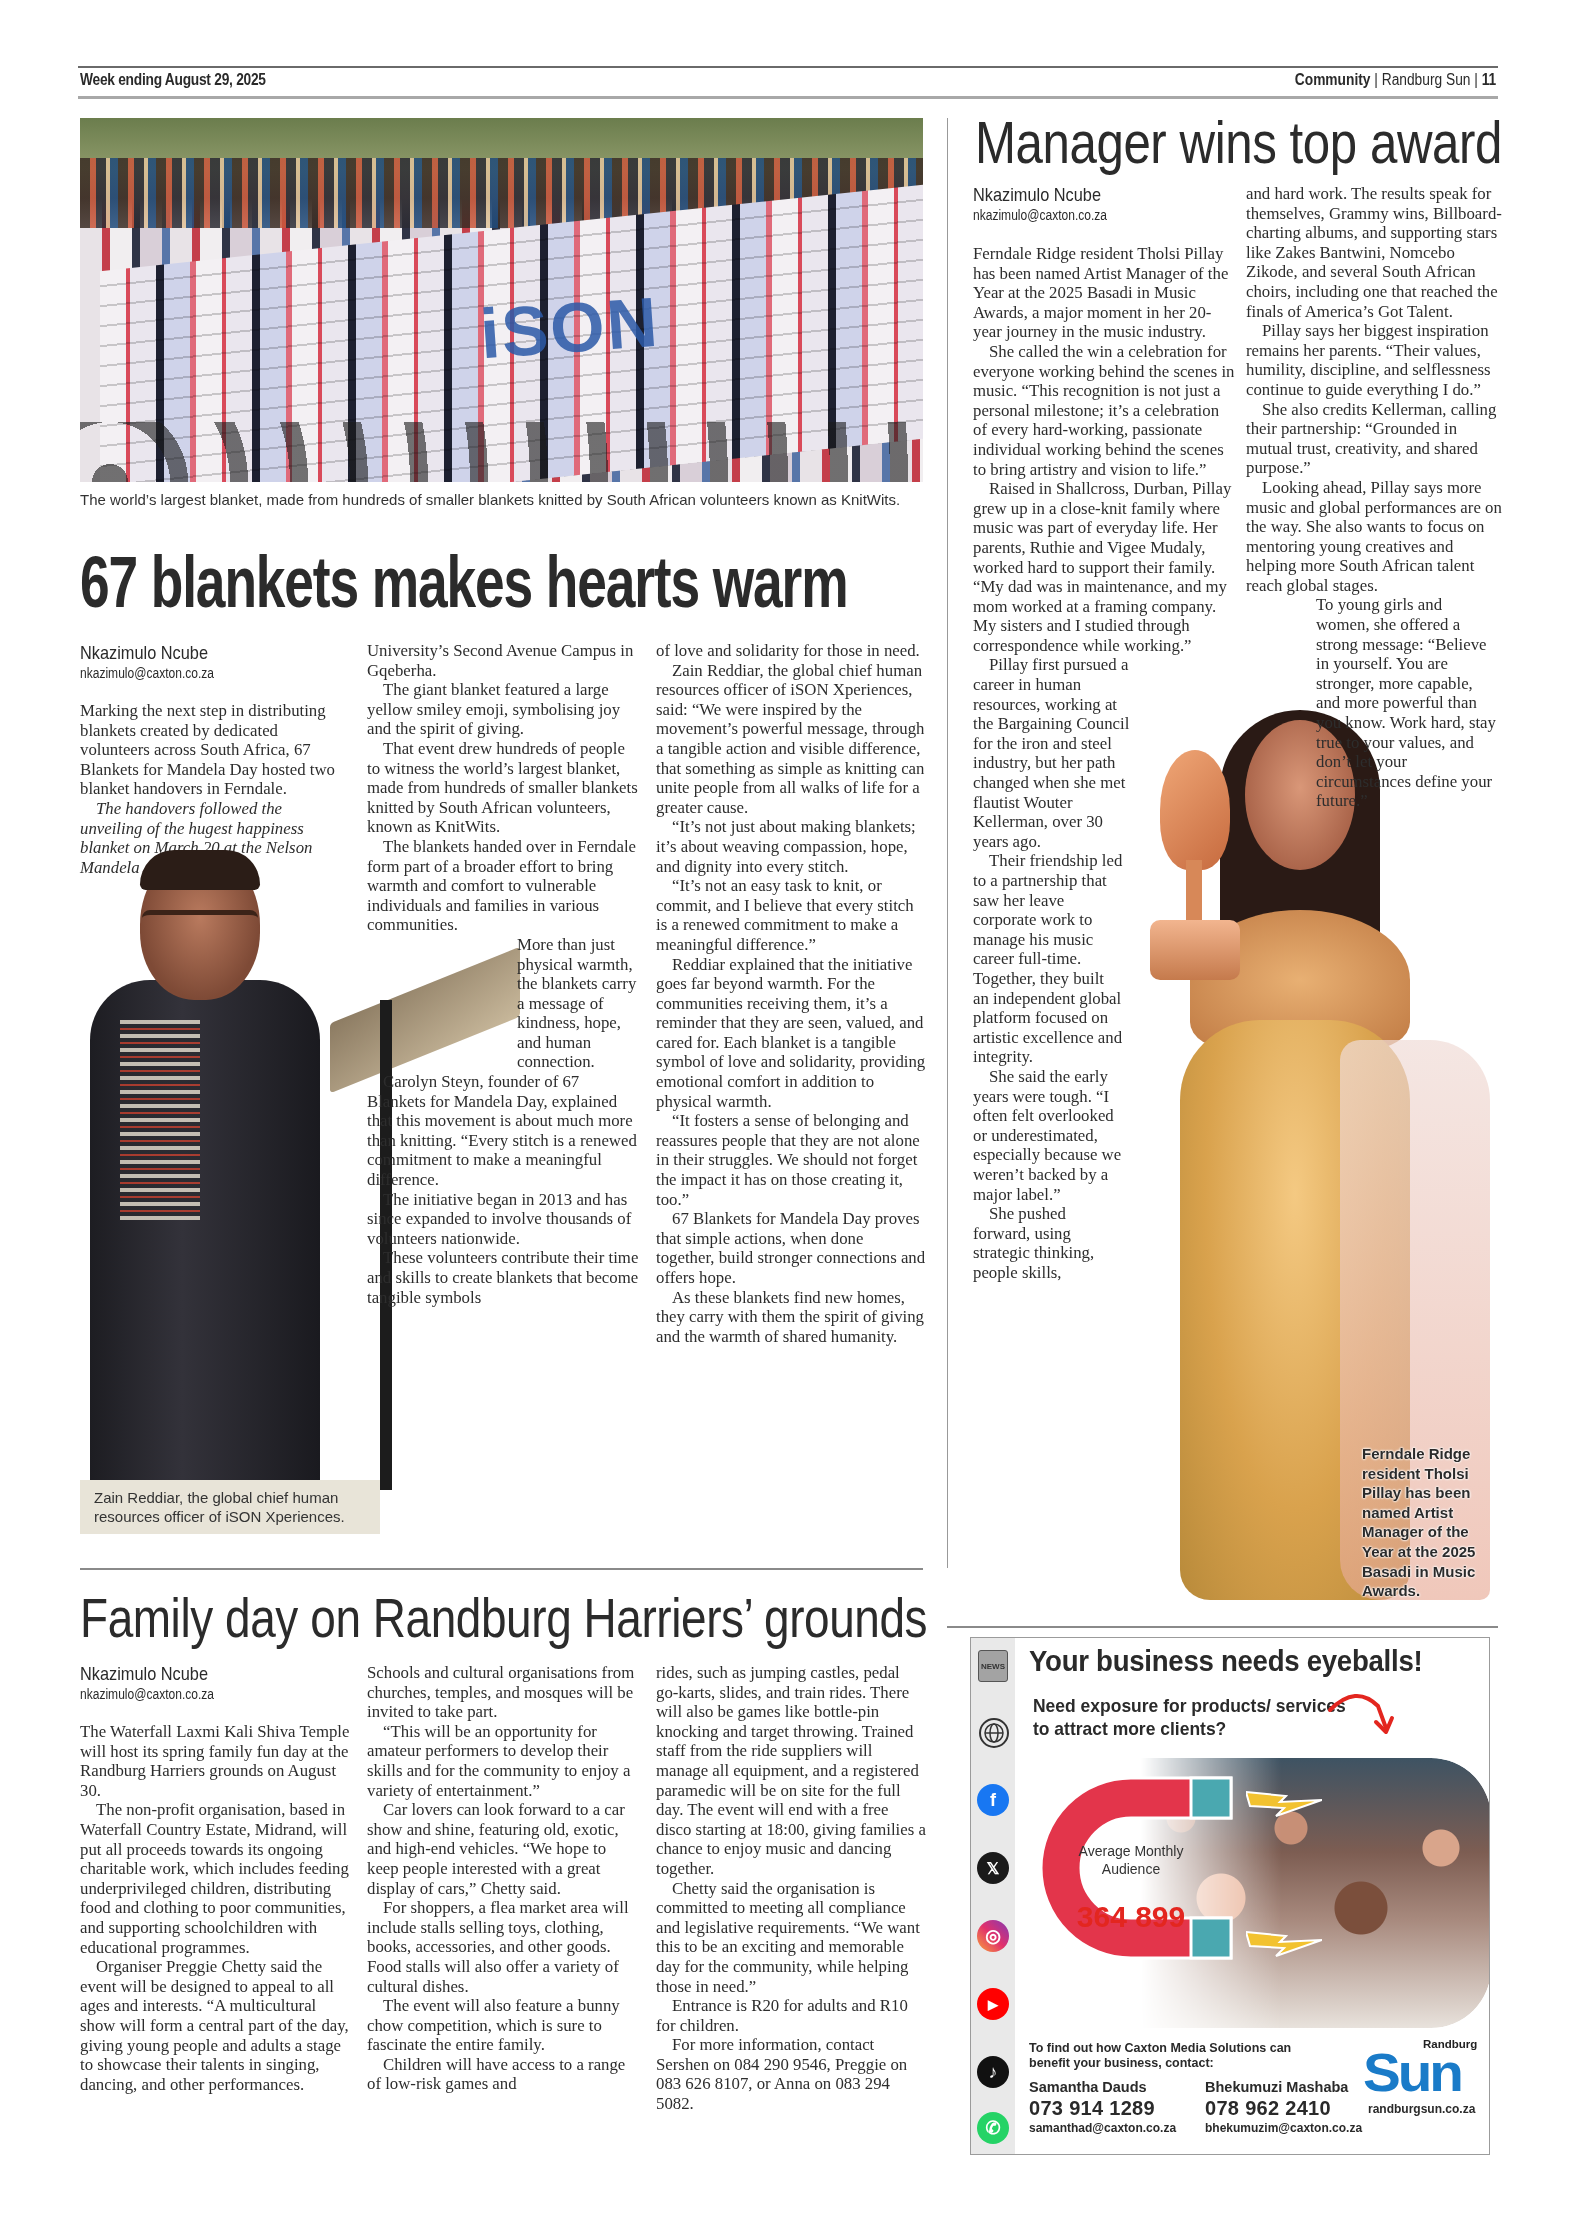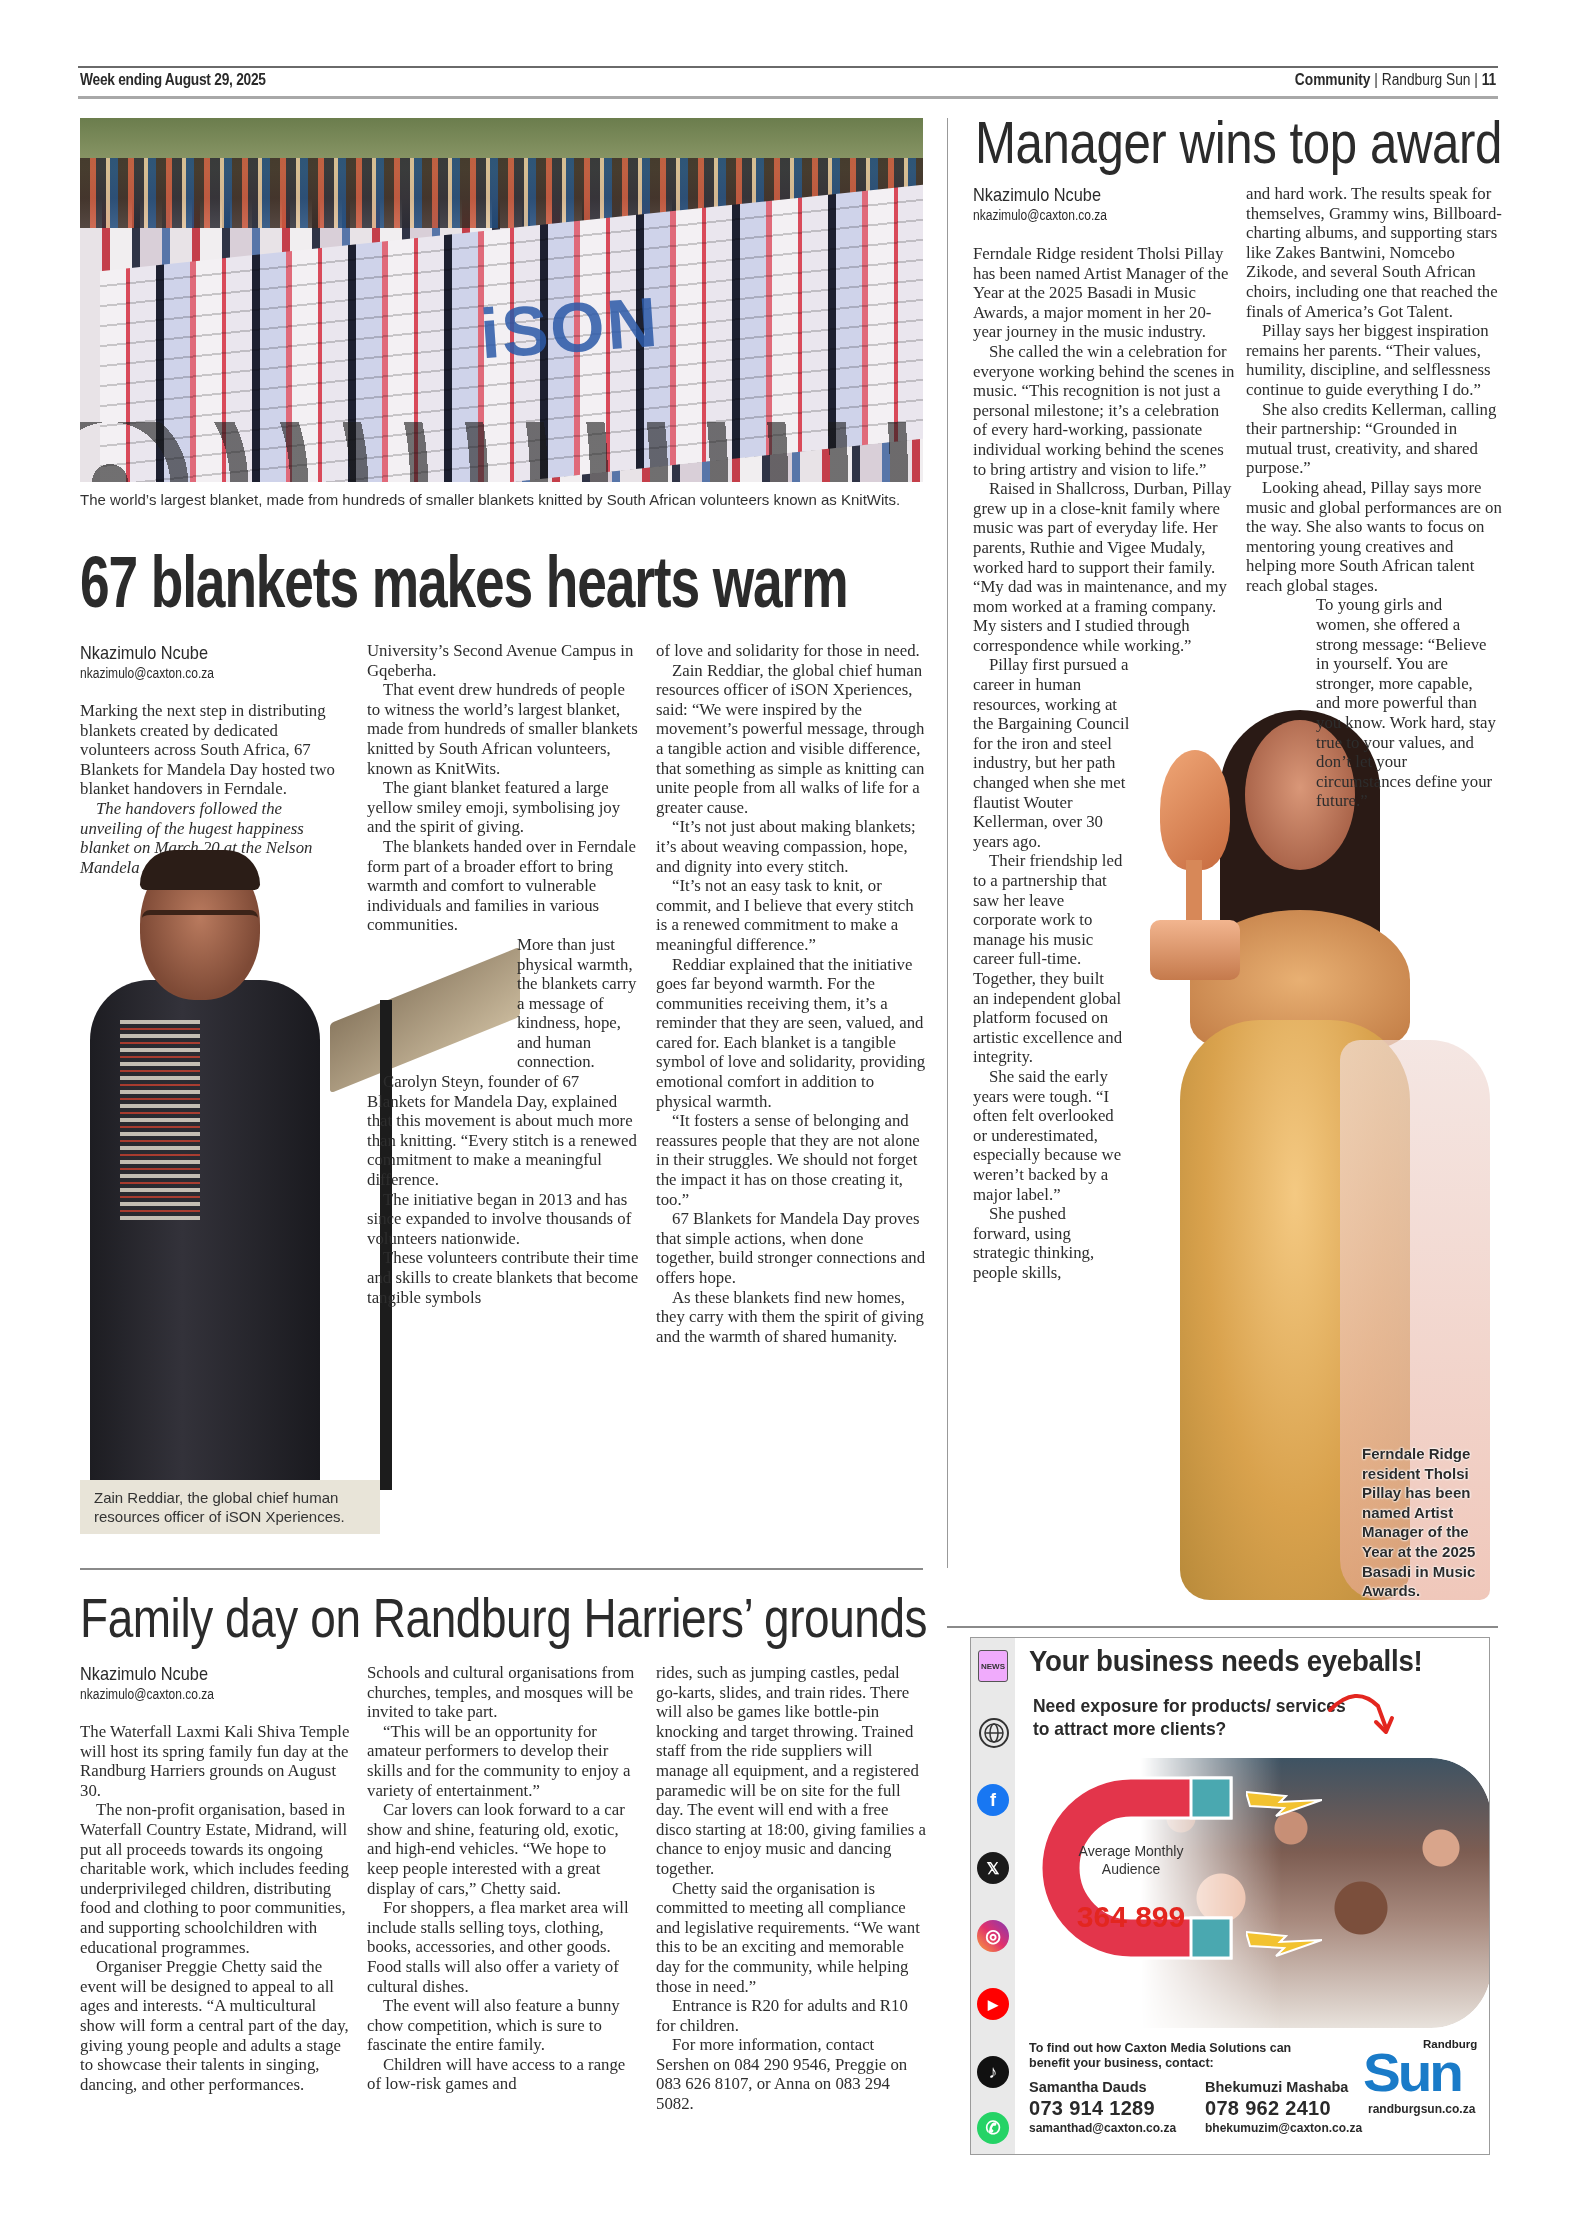--- a/index.html
+++ b/index.html
@@ -134,22 +134,22 @@
   <div class="head"></div>
   <div class="hair"></div>
   <div class="glasses"></div>
 </div>
 <div class="abs music-stand"></div>
 <div class="abs stand"></div>
 <div class="abs caption2">Zain Reddiar, the global chief human resources officer of iSON Xperiences.</div>
 
 <div class="abs col" style="left:367px; top:641px; width:272px;">
   <p class="first">University’s Second Avenue Campus in Gqeberha.</p>
+  <p>The giant blanket featured a large yellow smiley emoji, symbolising joy and the spirit of giving.</p>
   <p>That event drew hundreds of people to witness the world’s largest blanket, made from hundreds of smaller blankets knitted by South African volunteers, known as KnitWits.</p>
-  <p>The giant blanket featured a large yellow smiley emoji, symbolising joy and the spirit of giving.</p>
   <p>The blankets handed over in Ferndale form part of a broader effort to bring warmth and comfort to vulnerable individuals and families in various communities.</p>
   <p style="padding-left:150px; text-indent:0;">More than just physical warmth, the blankets carry a message of kindness, hope, and human connection.</p>
   <p>Carolyn Steyn, founder of 67 Blankets for Mandela Day, explained that this movement is about much more than knitting. “Every stitch is a renewed commitment to make a meaningful difference.</p>
   <p>The initiative began in 2013 and has since expanded to involve thousands of volunteers nationwide.</p>
   <p>These volunteers contribute their time and skills to create blankets that become tangible symbols</p>
 </div>
 
 <div class="abs col" style="left:656px; top:641px; width:270px;">
   <p class="first">of love and solidarity for those in need.</p>
   <p>Zain Reddiar, the global chief human resources officer of iSON Xperiences, said: “We were inspired by the movement’s powerful message, through a tangible action and visible difference, that something as simple as knitting can unite people from all walks of life for a greater cause.</p>
@@ -229,21 +229,21 @@
 
 <div class="abs col" style="left:656px; top:1663px; width:270px;">
   <p class="first">rides, such as jumping castles, pedal go-karts, slides, and train rides. There will also be games like bottle-pin knocking and target throwing. Trained staff from the ride suppliers will manage all equipment, and a registered paramedic will be on site for the full day. The event will end with a free disco starting at 18:00, giving families a chance to enjoy music and dancing together.</p>
   <p>Chetty said the organisation is committed to meeting all compliance and legislative requirements. “We want this to be an exciting and memorable day for the community, while helping those in need.”</p>
   <p>Entrance is R20 for adults and R10 for children.</p>
   <p>For more information, contact Sershen on 084 290 9546, Preggie on 083 626 8107, or Anna on 083 294 5082.</p>
 </div>
 
 <div class="abs ad">
   <div class="sidebar"></div>
-  <div class="side-icon" style="top:12px; border-radius:3px; background:#f0abfc; border:1.5px solid #555; color:#333; font-size:8px; width:28px; height:30px; left:7px;">NEWS</div>
+  <div class="side-icon" style="top:12px; border-radius:3px; background:#a3a3a3; border:1.5px solid #555; color:#333; font-size:8px; width:28px; height:30px; left:7px;">NEWS</div>
   <div class="side-icon" style="top:80px; background:transparent; border:2px solid #333; color:#333; width:26px; height:26px; left:8px; font-size:14px;">
     <svg width="22" height="22" viewBox="0 0 22 22">
         <circle cx="11" cy="11" r="9" fill="none" stroke="#333" stroke-width="1.5"></circle>
         <ellipse cx="11" cy="11" rx="4" ry="9" fill="none" stroke="#333" stroke-width="1.5"></ellipse>
         <line x1="2" y1="11" x2="20" y2="11" stroke="#333" stroke-width="1.5"></line>
       </svg>
   </div>
   <div class="side-icon" style="top:146px; background:#1877f2;">f</div>
   <div class="side-icon" style="top:214px; background:#1a1a1a; font-size:16px;">𝕏</div>
   <div class="side-icon" style="top:282px; background:linear-gradient(45deg,#f9a13a,#e1306c 50%,#833ab4);">◎</div>

